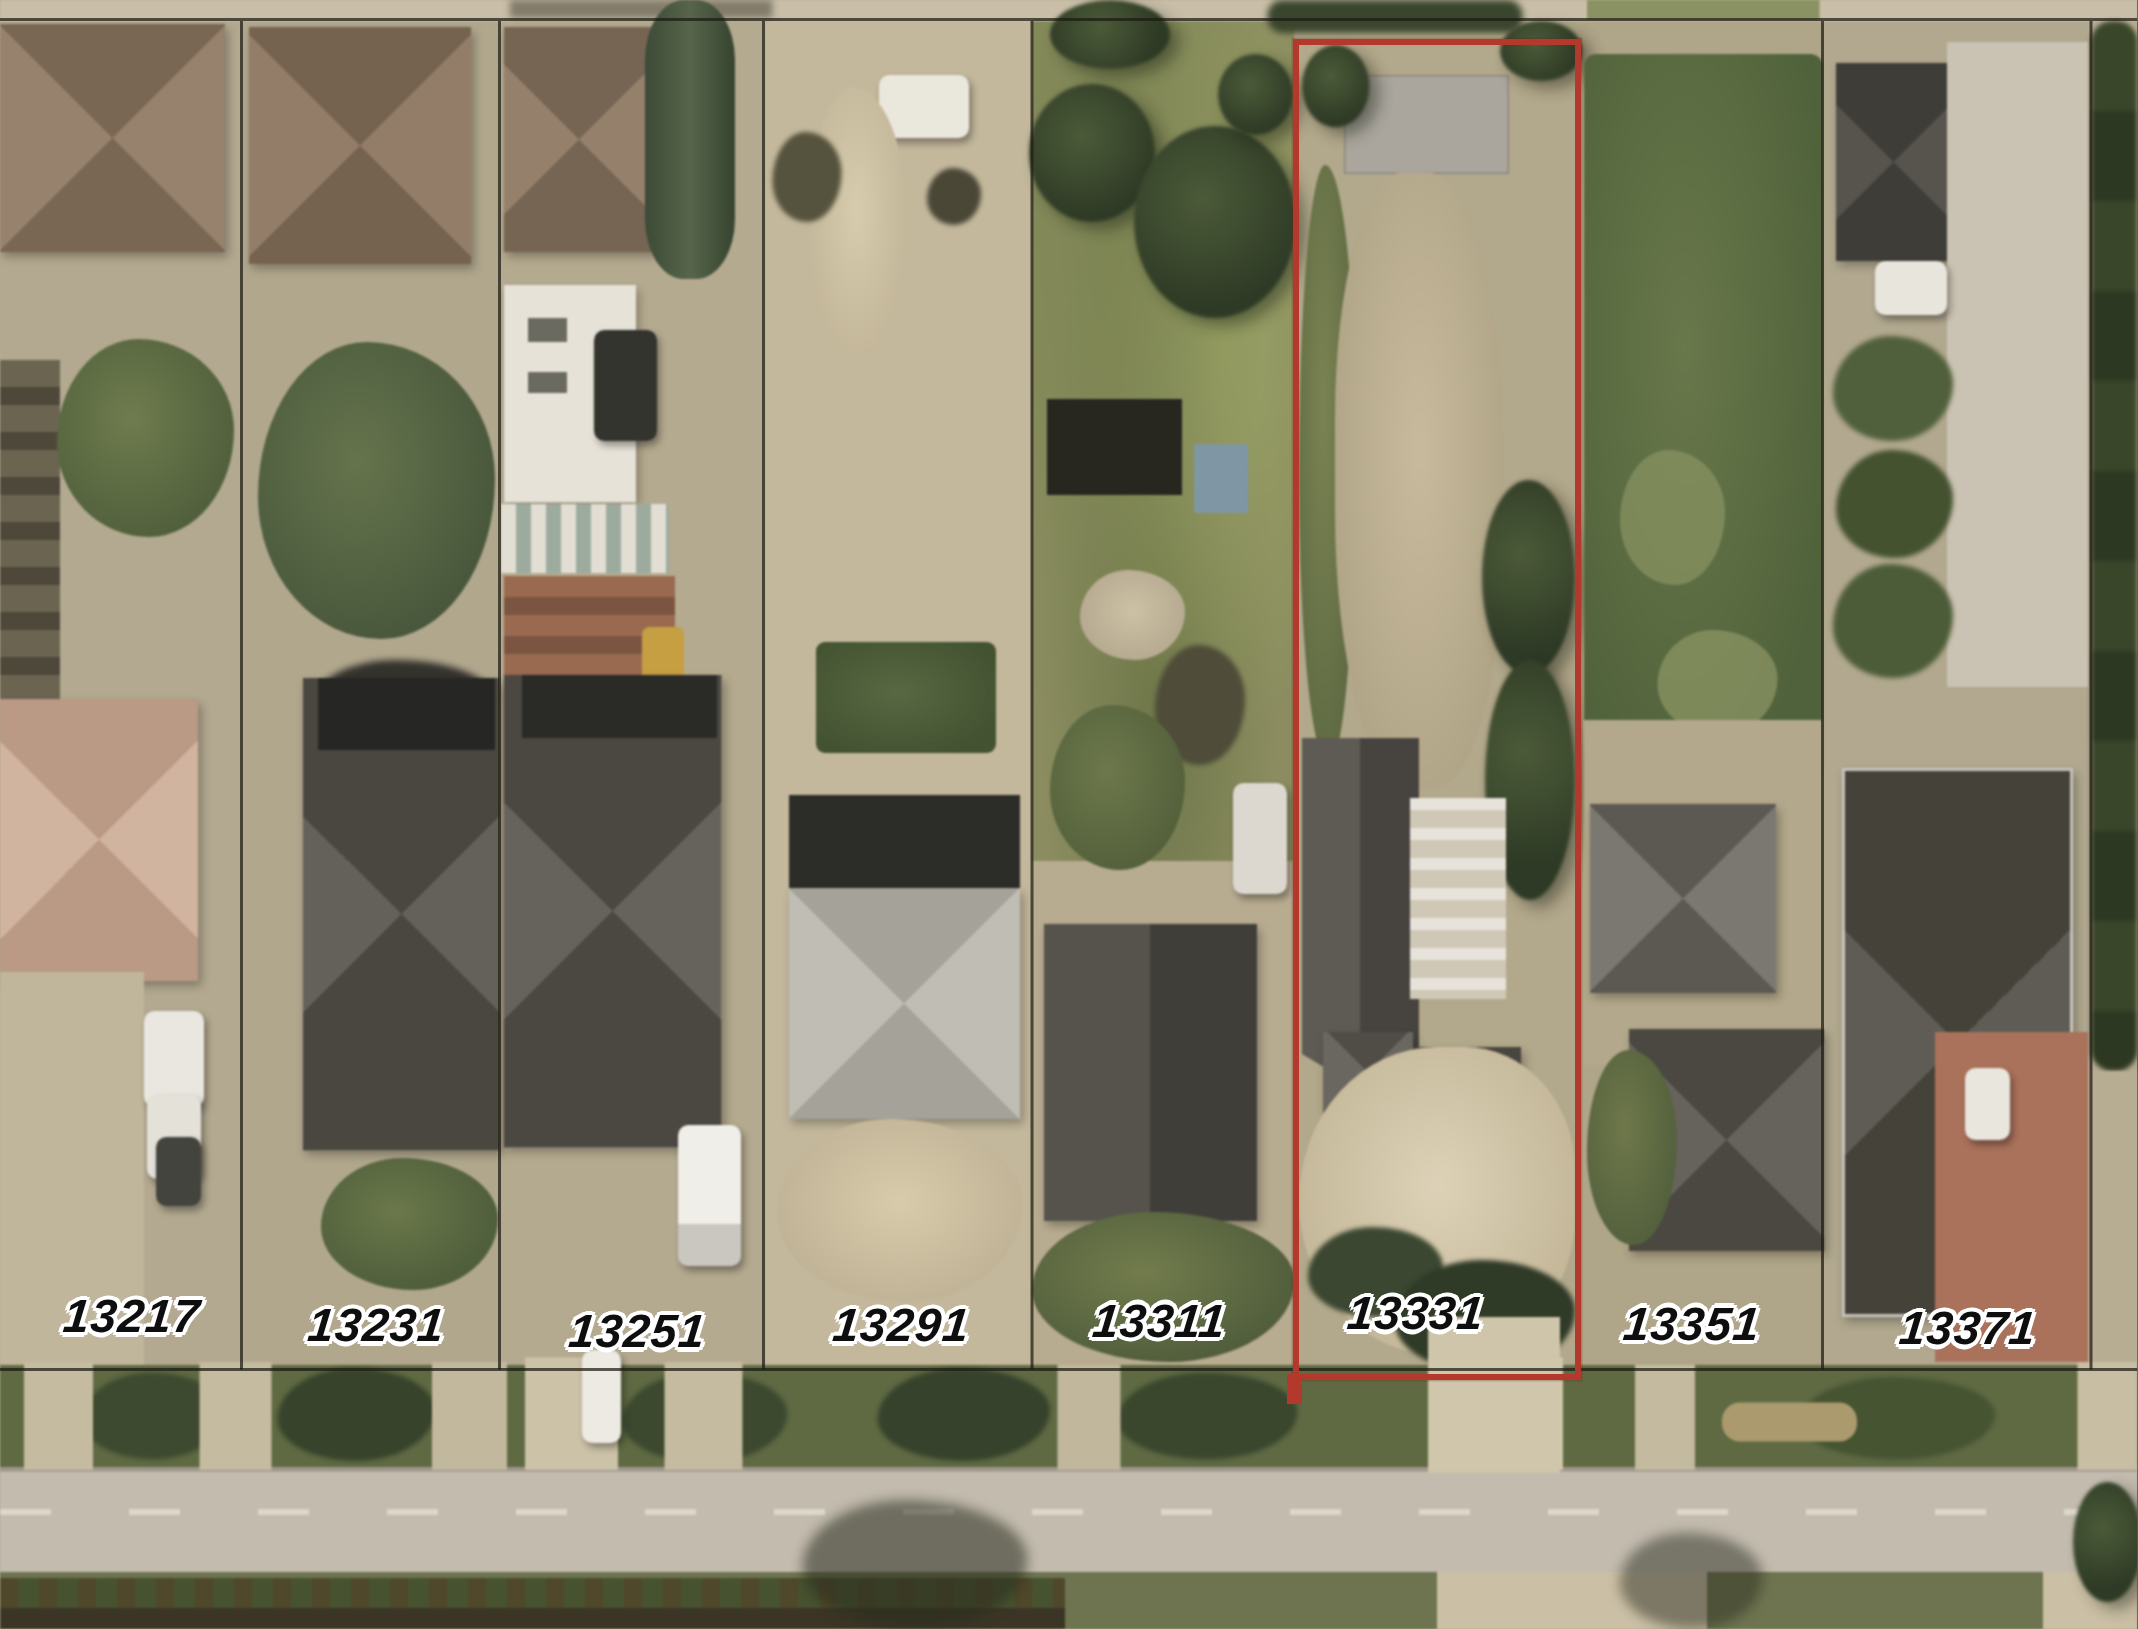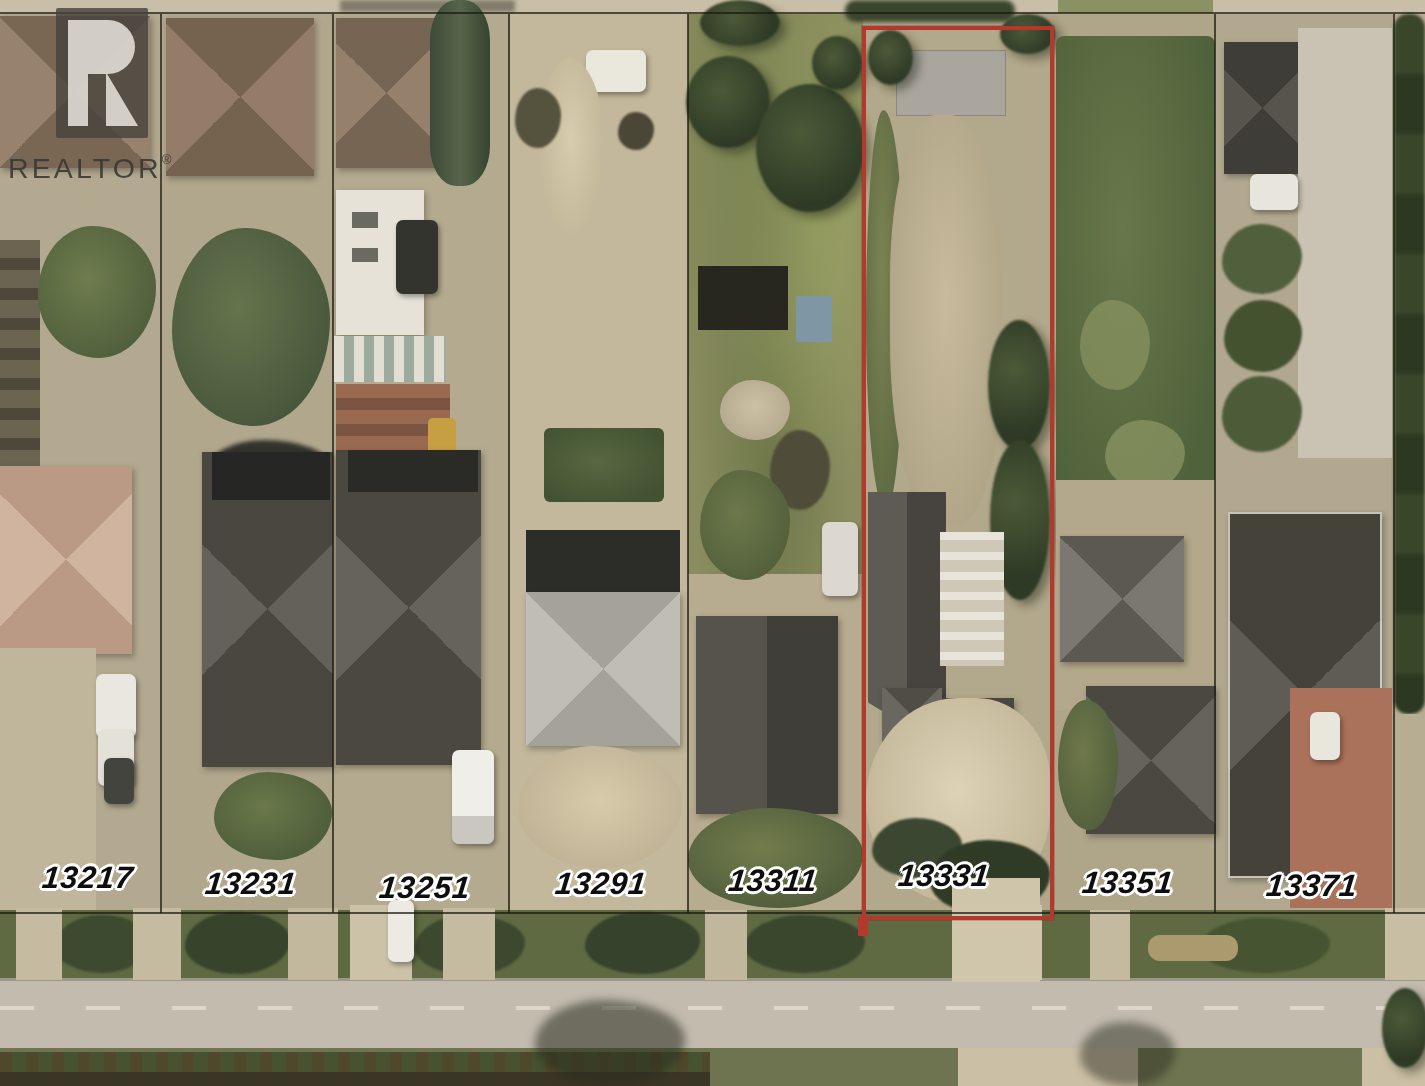--- a/index.html
+++ b/index.html
@@ -197,23 +197,13 @@
 
   <div class="lot-label" style="left:88px;top:878px;"><span>13217</span></div>
   <div class="lot-label" style="left:251px;top:884px;"><span>13231</span></div>
   <div class="lot-label" style="left:425px;top:888px;"><span>13251</span></div>
   <div class="lot-label" style="left:601px;top:884px;"><span>13291</span></div>
   <div class="lot-label" style="left:773px;top:881px;"><span>13311</span></div>
   <div class="lot-label" style="left:944px;top:876px;"><span>13331</span></div>
   <div class="lot-label" style="left:1128px;top:883px;"><span>13351</span></div>
   <div class="lot-label" style="left:1312px;top:886px;"><span>13371</span></div>
 
-  <div class="watermark">
-    <div class="wm-logo">
-      <svg width="92" height="130" viewBox="0 0 92 130">
-        <rect x="12" y="12" width="20" height="106" fill="rgba(228,224,216,.88)"></rect>
-        <path d="M32 12 h20 a27 27 0 0 1 0 54 h-20 z" fill="rgba(228,224,216,.88)"></path>
-        <polygon points="50,64 82,118 50,118" fill="rgba(228,224,216,.88)"></polygon>
-      </svg>
-    </div>
-    <div class="wm-text"><span>REALTOR</span><sup>®</sup></div>
-  </div>
 </div>
 
 </body></html>

